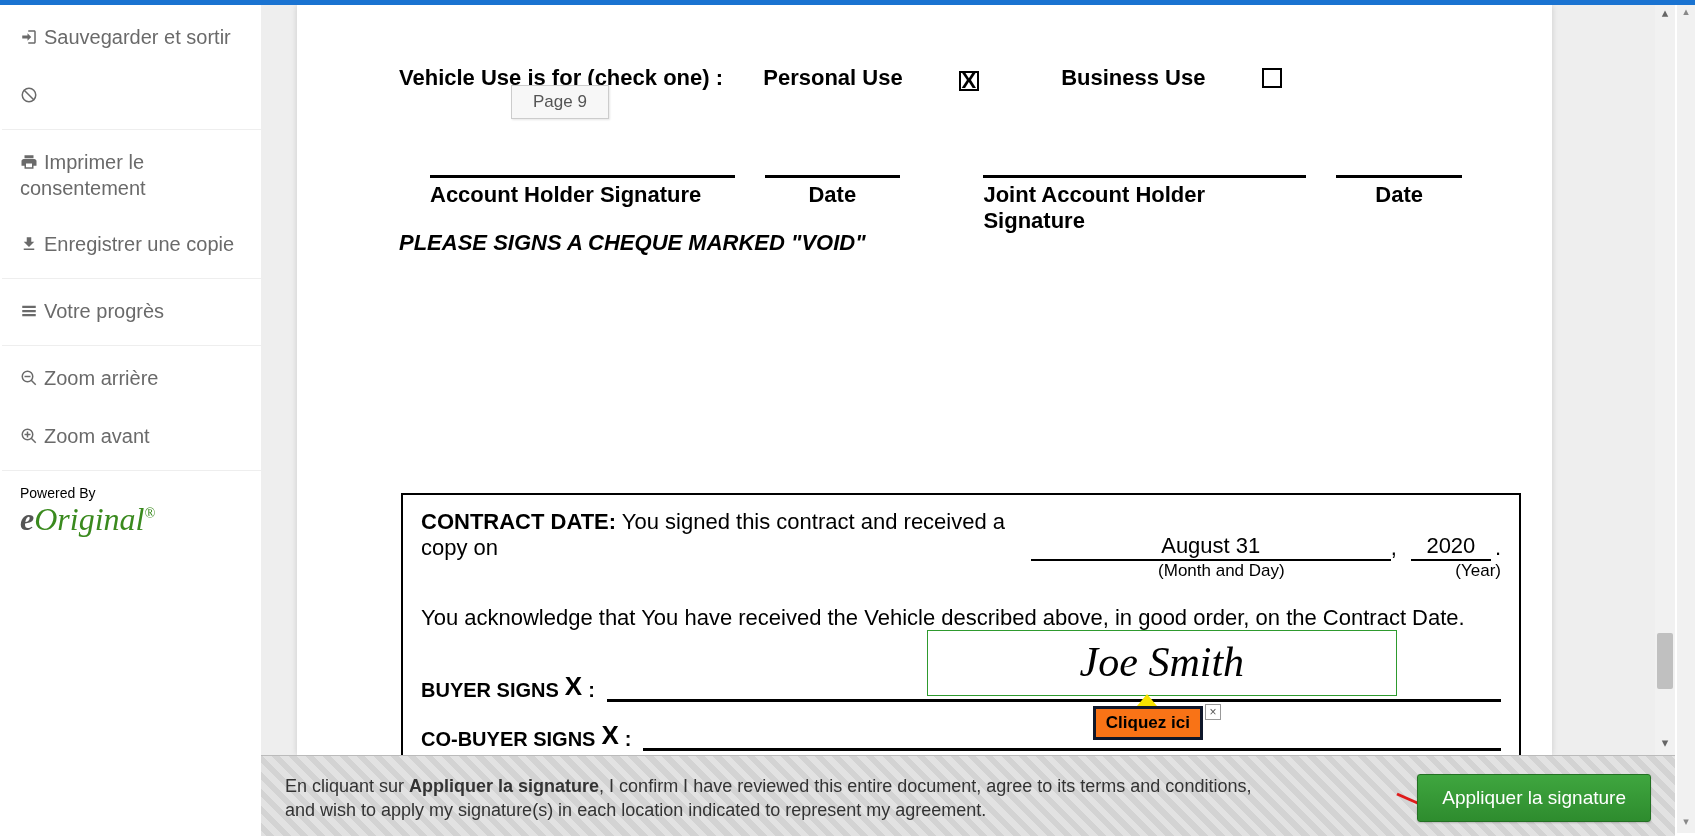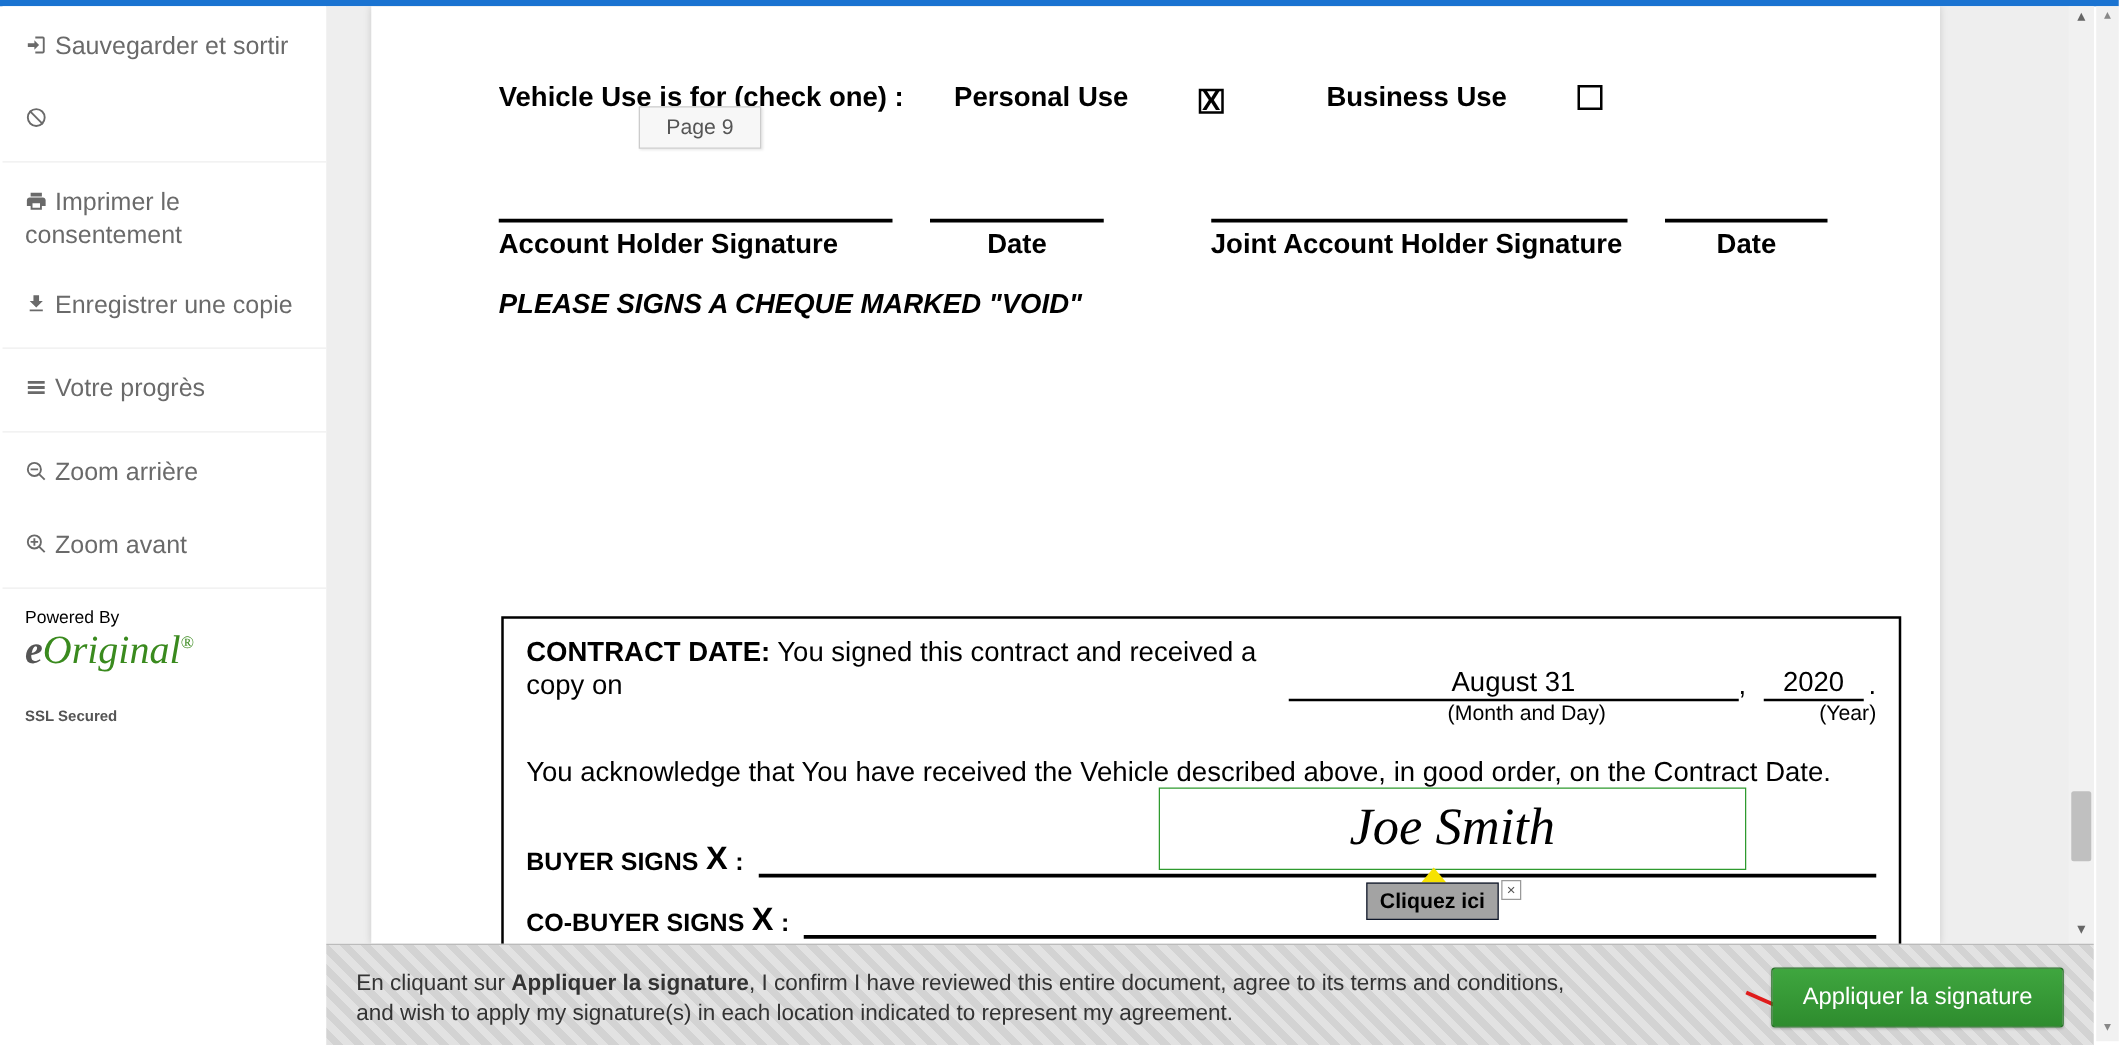--- a/index.html
+++ b/index.html
@@ -36,21 +36,21 @@
   .cd-row .txt { font-size:22px; }
   .ack { font-size:22px; margin-top:24px; }
   .sig-field { position:relative; margin-top:40px; display:flex; align-items:flex-end; }
   .sig-field .lbl { font-size:20px; font-weight:bold; }
   .sig-field .bigx { font-size:26px; font-weight:bold; margin:0 6px; }
   .sig-field .sline { border-bottom:3px solid #000; flex:1; height:30px; position:relative; }
   .sig-box { position:absolute; border:1px solid #2e9a2e; width:470px; height:66px; left:320px; top:-42px; text-align:center; background:transparent; }
   .sig-name { font-family:'Brush Script MT','Segoe Script',cursive; font-size:42px; font-style:italic; line-height:62px; }
   .tooltip { position:absolute; left:486px; top:22px; }
   .tooltip .arrow { width:0; height:0; border-left:10px solid transparent; border-right:10px solid transparent; border-bottom:12px solid #f7e200; margin-left:44px; }
-  .tooltip .bub { background:#a3a3a3; border:1px solid #0f172a; font-size:17px; font-weight:bold; padding:4px 10px; white-space:nowrap; }
+  .tooltip .bub { background:#f97316; border:3px solid #0f172a; font-size:17px; font-weight:bold; padding:4px 10px; white-space:nowrap; }
   .tooltip .close { position:absolute; right:-18px; top:-2px; width:16px; height:16px; border:1px solid #999; background:#fff; font-size:12px; text-align:center; line-height:14px; color:#555; cursor:pointer; }
   .cobuy { margin-top:18px; display:flex; align-items:flex-end; }
   .cobuy .lbl { font-size:20px; font-weight:bold; }
   .cobuy .bigx { font-size:26px; font-weight:bold; margin:0 6px; }
   .cobuy .sline { border-bottom:3px solid #000; flex:1; height:24px; }
   .scroll-rail { position:absolute; right:0; top:0; width:20px; height:750px; background:#f1f1f1; }
   .scroll-thumb { position:absolute; right:2px; top:628px; width:16px; height:56px; background:#c0c0c0; border-radius:2px; }
   .scroll-arrow { position:absolute; right:0; width:20px; height:20px; text-align:center; font-size:13px; color:#666; }
   .footer { position:absolute; left:261px; top:755px; width:1414px; height:84px;
     background:repeating-linear-gradient(45deg,#e2e2e2 0,#e2e2e2 6px,#d3d3d3 6px,#d3d3d3 12px);
@@ -122,41 +122,40 @@
           <line x1="6" y1="10" x2="14" y2="10" stroke="#6a6a6a" stroke-width="2"></line>
           <line x1="10" y1="6" x2="10" y2="14" stroke="#6a6a6a" stroke-width="2"></line>
         </svg>
     </span><span>Zoom avant</span>
   </div>
   <div class="divider"></div>
   <div class="powered">Powered By</div>
   <div class="logo">
     <span class="e">e</span><span>Original</span><span style="font-size:14px;vertical-align:super;">®</span>
   </div>
-  <div class="ssl">SSL Secured</div>
 </div>
 
 <div class="docwrap">
   <div class="page">
     <div class="page-inner">
       <div class="vuse">
         <span class="lbl">Vehicle Use is for (check one) :</span>
         <span style="display:inline-block;width:28px;"></span>
         <span style="font-weight:bold;">Personal Use</span>
         <span style="display:inline-block;width:36px;"></span>
         <span class="chk">X</span>
         <span style="display:inline-block;width:70px;"></span>
         <span style="font-weight:bold;">Business Use</span>
         <span style="display:inline-block;width:36px;"></span>
         <span class="chk"></span>
       </div>
       <div class="page-tag">Page 9</div>
 
       <div class="sig-row">
-        <div class="grp" style="width:340px;">
+        <div class="grp" style="width:340px;margin-left:31px;">
           <div class="line"></div>
           <div class="lbl">Account Holder Signature</div>
         </div>
         <div class="grp" style="width:150px;">
           <div class="line"></div>
           <div class="lbl" style="text-align:center;">Date</div>
         </div>
         <div style="width:60px;"></div>
         <div class="grp" style="width:360px;">
           <div class="line"></div>

